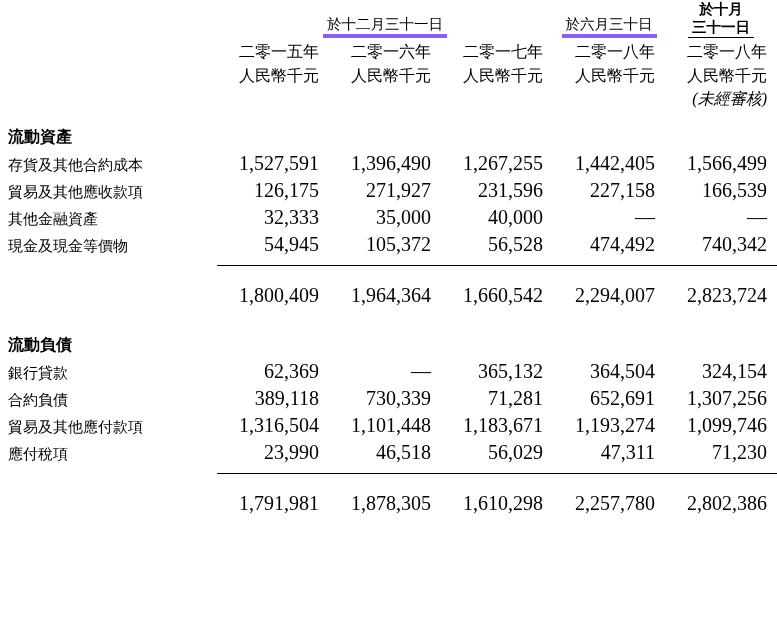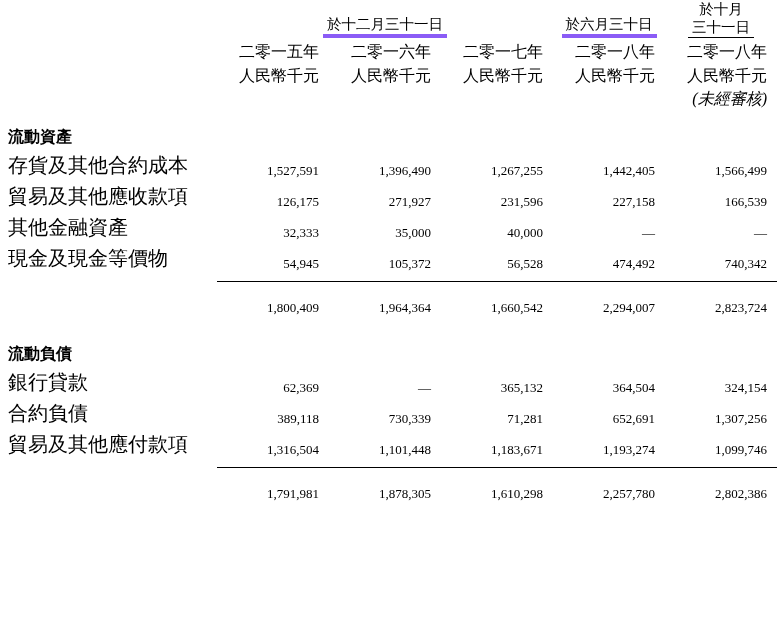--- a/index.html
+++ b/index.html
@@ -46,45 +46,46 @@
   .grp-head .ul {
     display: inline-block;
     border-bottom: 4px solid #8b5cf6;
     padding: 0 4px 1px 4px;
   }
   .grp-head .two-line {
     display: inline-block;
     border-bottom: 1px solid #000;
     padding: 0 4px 1px 4px;
     line-height: 1.25;
+    font-weight: bold;
   }
 
   .hdr-cell {
     text-align: right;
     font-size: 16px;
     padding: 1px 10px 1px 0;
     line-height: 1.35;
     white-space: nowrap;
   }
   .hdr-cell.italic { font-style: italic; font-family: Liberation Serif, serif; }
 
   .sect-title {
     font-size: 16px;
     font-weight: bold;
     padding: 4px 0 2px 8px;
     white-space: nowrap;
   }
   .row-label {
-    font-size: 20px;
+    font-size: 15px;
     padding: 2px 0 2px 8px;
     white-space: nowrap;
   }
   .num {
     text-align: right;
-    font-size: 13px;
+    font-size: 20px;
     padding: 2px 10px 2px 0;
     white-space: nowrap;
     font-family: "Liberation Serif", "DejaVu Serif", serif;
   }
   .rule-top > .num, .rule-top > .row-label {
     border-top: 1px solid #000;
   }
   .spacer-row td { height: 12px; }
   .spacer-small td { height: 7px; }
   .gap-row td { height: 22px; }
@@ -229,20 +230,28 @@
         <td class="num">1,307,256</td>
       </tr>
       <tr>
         <td class="row-label">貿易及其他應付款項</td>
         <td class="num">1,316,504</td>
         <td class="num">1,101,448</td>
         <td class="num">1,183,671</td>
         <td class="num">1,193,274</td>
         <td class="num">1,099,746</td>
       </tr>
+      <tr>
+        <td class="row-label">應付稅項</td>
+        <td class="num">23,990</td>
+        <td class="num">46,518</td>
+        <td class="num">56,029</td>
+        <td class="num">47,311</td>
+        <td class="num">71,230</td>
+      </tr>
 
       <tr class="spacer-small">
           <td colspan="6"></td>
         </tr>
 
       <tr class="rule-top total-row">
         <td class="row-label" style="border-top:none;"></td>
         <td class="num">1,791,981</td>
         <td class="num">1,878,305</td>
         <td class="num">1,610,298</td>

